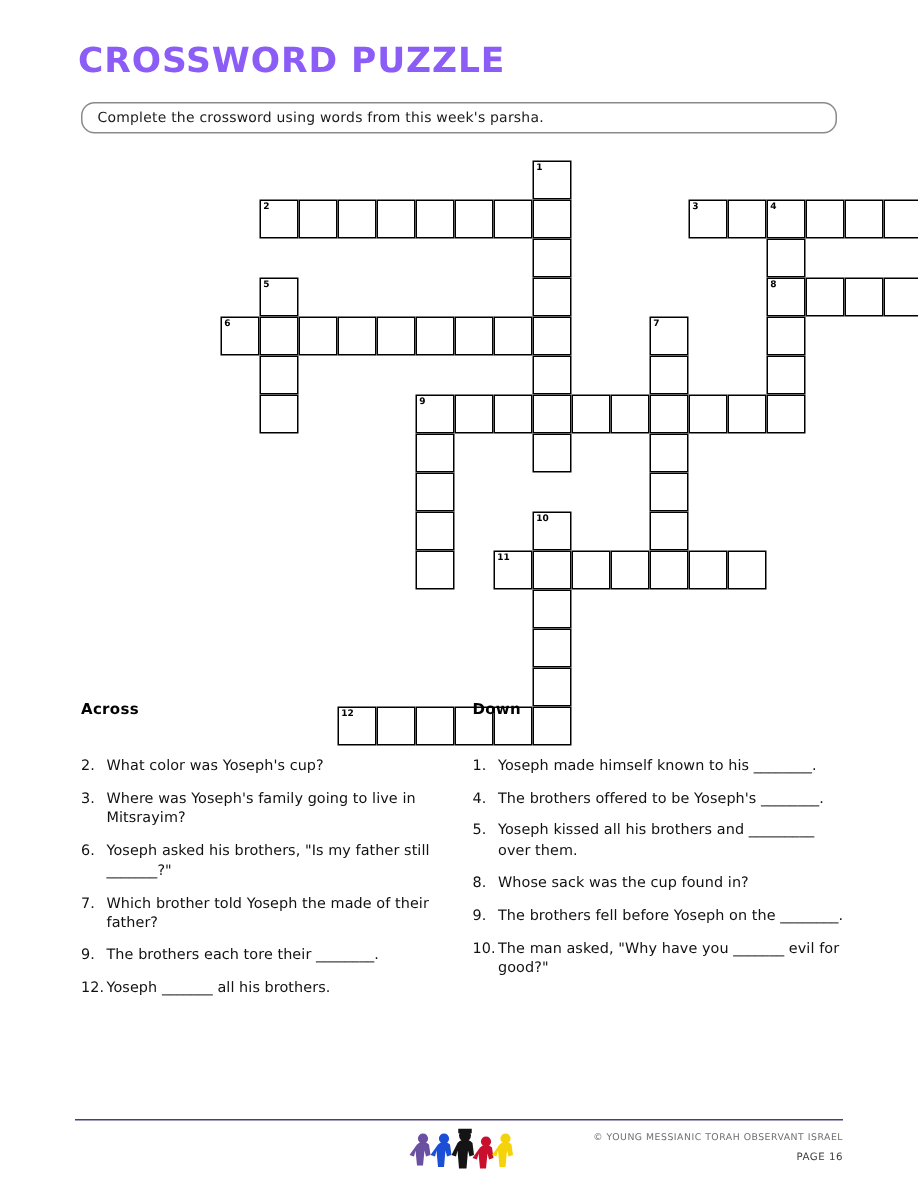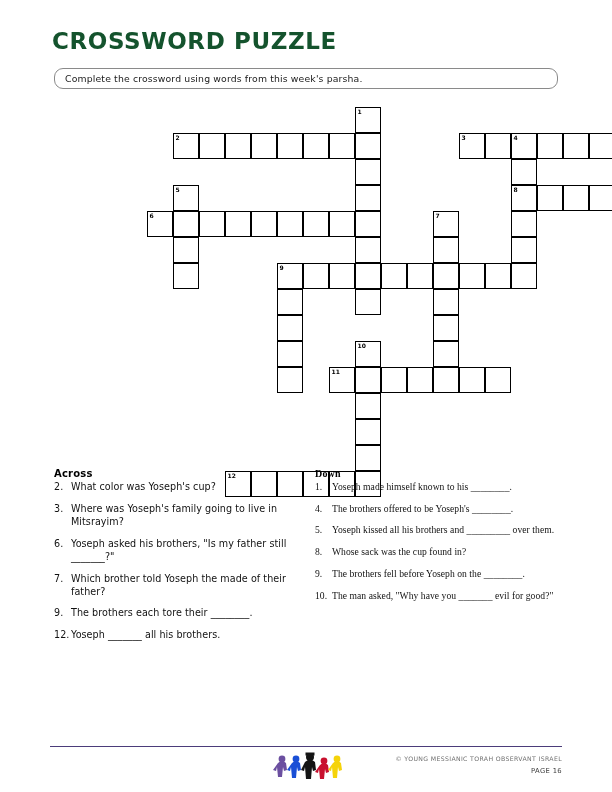--- a/index.html
+++ b/index.html
@@ -22,21 +22,21 @@
 
   
   .title {
     position: absolute;
     left: 52px;
     top: 28px;
     font-family: "DejaVu Sans", sans-serif;
     font-size: 23px;
     font-weight: bold;
     letter-spacing: 0.6px;
-    color: #14532d;
+    color: #8b5cf6;
   }
 
   
   .instruction-box {
     position: absolute;
     left: 54px;
     top: 68px;
     width: 504px;
     height: 21px;
     border: 1px solid #8a8a8a;
@@ -84,27 +84,27 @@
     position: absolute;
     top: 468px;
     left: 0;
     width: 612px;
   }
   .clue-col {
     position: absolute;
     top: 0;
   }
   .clue-col.across { left: 54px; width: 250px; }
-  .clue-col.down   { left: 315px; width: 250px; font-family: Liberation Serif, serif; }
+  .clue-col.down   { left: 315px; width: 250px; }
 
   .clue-head {
     font-size: 10px;
     font-weight: bold;
     color: #000;
-    margin-bottom: 1px;
+    margin-bottom: 25px;
     letter-spacing: 0.2px;
   }
   .clue-item {
     display: flex;
     font-size: 9.6px;
     line-height: 13.2px;
     color: #111;
     margin-bottom: 8.5px;
     letter-spacing: 0.05px;
   }

